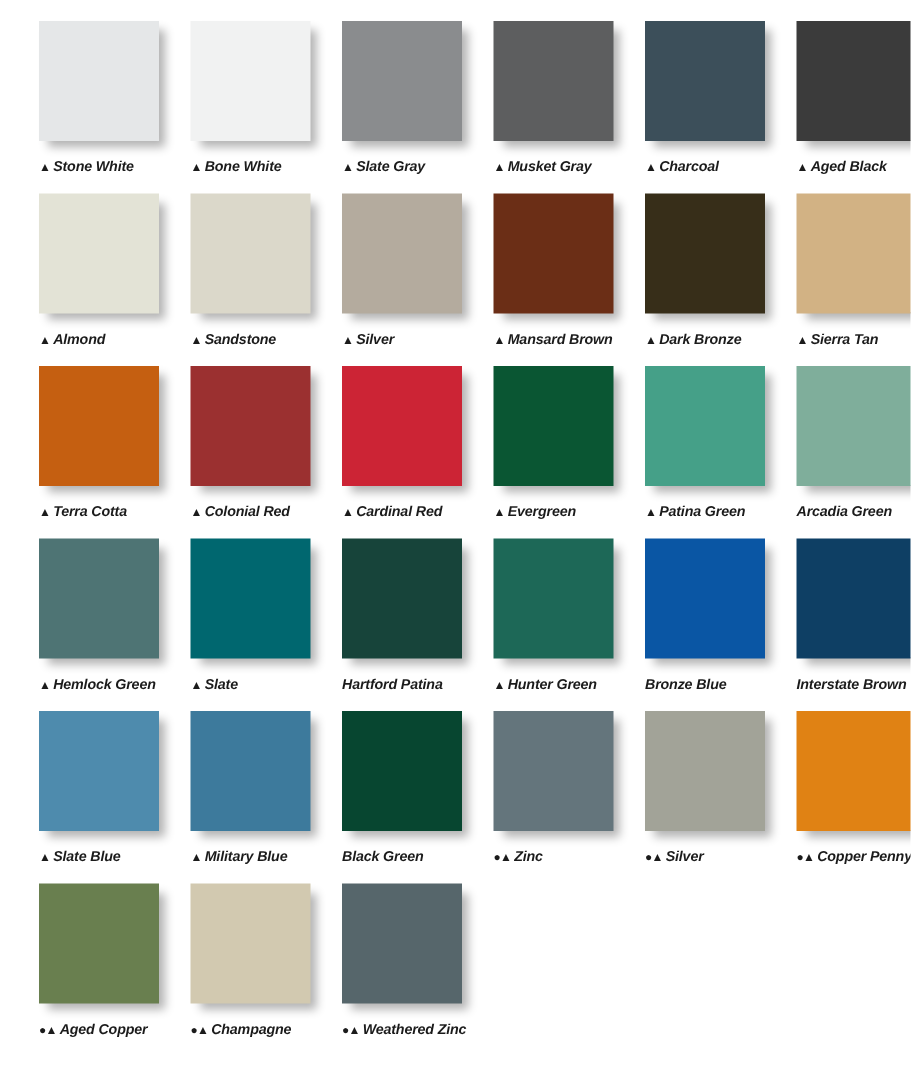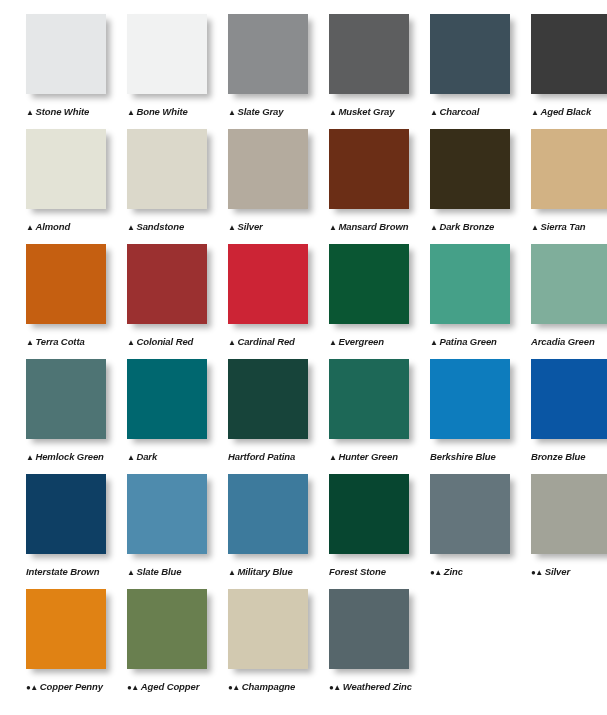--- a/index.html
+++ b/index.html
@@ -200,42 +200,36 @@
       <div class="cell">
         <div class="chip-wrap">
           <div class="chip" style="background: rgb(78, 116, 116);"></div>
         </div>
         <div class="label"><span class="marks"><span class="mark-tri">▲</span></span><span class="name">Hemlock Green</span></div>
       </div>
       <div class="cell">
         <div class="chip-wrap">
           <div class="chip" style="background: rgb(0, 103, 111);"></div>
         </div>
-        <div class="label"><span class="marks"><span class="mark-tri">▲</span></span><span class="name">Dark</span></div>
+        <div class="label"><span class="marks"><span class="mark-tri">▲</span></span><span class="name">Slate</span></div>
       </div>
       <div class="cell">
         <div class="chip-wrap">
           <div class="chip" style="background: rgb(23, 68, 58);"></div>
         </div>
         <div class="label"><span class="name">Hartford Patina</span></div>
       </div>
       <div class="cell">
         <div class="chip-wrap">
           <div class="chip" style="background: rgb(29, 104, 87);"></div>
         </div>
         <div class="label"><span class="marks"><span class="mark-tri">▲</span></span><span class="name">Hunter Green</span></div>
       </div>
       <div class="cell">
         <div class="chip-wrap">
-          <div class="chip" style="background: rgb(13, 124, 189);"></div>
-        </div>
-        <div class="label"><span class="name">Berkshire Blue</span></div>
-      </div>
-      <div class="cell">
-        <div class="chip-wrap">
           <div class="chip" style="background: rgb(10, 86, 164);"></div>
         </div>
         <div class="label"><span class="name">Bronze Blue</span></div>
       </div>
       <div class="cell">
         <div class="chip-wrap">
           <div class="chip" style="background: rgb(14, 63, 100);"></div>
         </div>
         <div class="label"><span class="name">Interstate Brown</span></div>
       </div>
@@ -248,21 +242,21 @@
       <div class="cell">
         <div class="chip-wrap">
           <div class="chip" style="background: rgb(61, 122, 156);"></div>
         </div>
         <div class="label"><span class="marks"><span class="mark-tri">▲</span></span><span class="name">Military Blue</span></div>
       </div>
       <div class="cell">
         <div class="chip-wrap">
           <div class="chip" style="background: rgb(7, 70, 48);"></div>
         </div>
-        <div class="label"><span class="name">Forest Stone</span></div>
+        <div class="label"><span class="name">Black Green</span></div>
       </div>
       <div class="cell">
         <div class="chip-wrap">
           <div class="chip" style="background: rgb(100, 117, 124);"></div>
         </div>
         <div class="label"><span class="marks"><span class="mark-circle">●</span><span class="mark-tri">▲</span></span><span class="name">Zinc</span></div>
       </div>
       <div class="cell">
         <div class="chip-wrap">
           <div class="chip" style="background: rgb(162, 163, 152);"></div>

